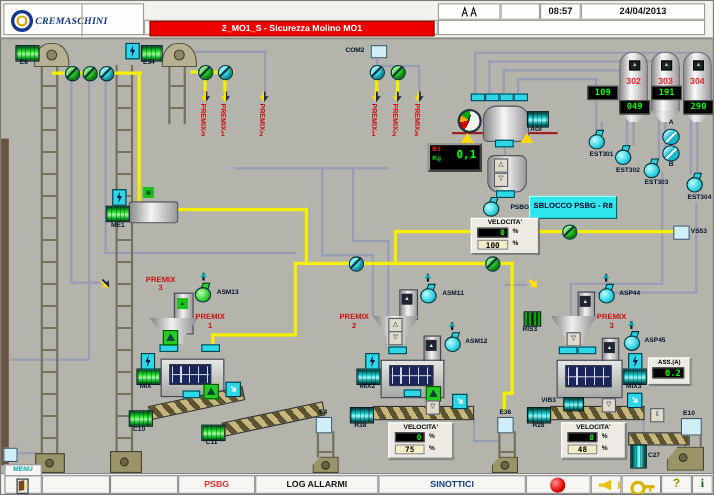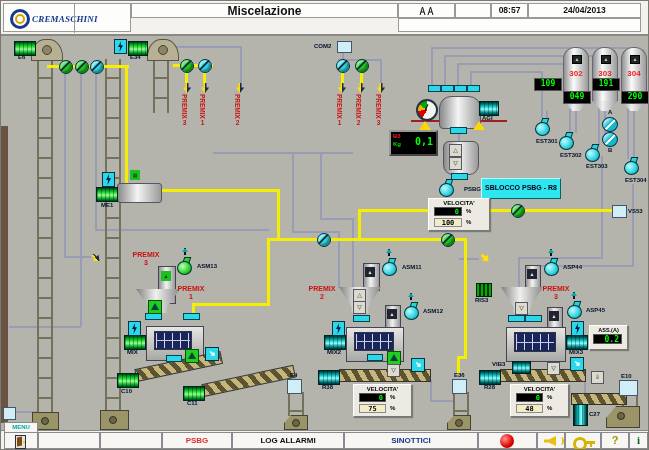--- a/index.html
+++ b/index.html
@@ -107,21 +107,23 @@
 
 <div id="stage">
 
   <div id="hdr">
     <div class="cell" style="left:2px;top:2px;width:128px;height:29px;">
       <div class="ring" style="left:6px;top:5px;width:14px;height:14px;"></div>
       <div class="ring" style="left:11px;top:10px;width:6px;height:6px;border-width:2px;border-color:#d8a400;"></div>
       <span class="logotext" style="position:absolute;left:28px;top:10px;">CREMASCHINI</span>
       <div style="position:absolute;left:70px;top:0;width:1px;height:29px;background:#9a9a92;"></div>
     </div>
-    <div class="cell title" style="left:130px;top:2px;width:267px;height:15px;">Miscelazione</div>
+    <div class="cell" style="left:130px;top:17px;width:267px;height:14px;">
+      <div class="alarmbar" style="position:absolute;left:4px;top:0px;width:257px;height:12px;">2_MO1_S - Sicurezza Molino MO1</div>
+    </div>
     <div class="cell" style="left:397px;top:2px;width:57px;height:15px;">
       <svg width="16" height="11" style="position:absolute;left:20px;top:2px;">
         <path d="M1 9 L3.5 1 L6 9 M9 9 L11.5 1 L14 9 M2 6 H5 M10 6 H13" stroke="#111" stroke-width="1" fill="none"></path>
       </svg>
     </div>
     <div class="cell" style="left:454px;top:2px;width:36px;height:15px;"></div>
     <div class="cell hdrsmall" style="left:490px;top:2px;width:37px;height:15px;">08:57</div>
     <div class="cell hdrsmall" style="left:527px;top:2px;width:113px;height:15px;">24/04/2013</div>
     <div class="cell" style="left:397px;top:17px;width:243px;height:14px;"></div>
   </div>

